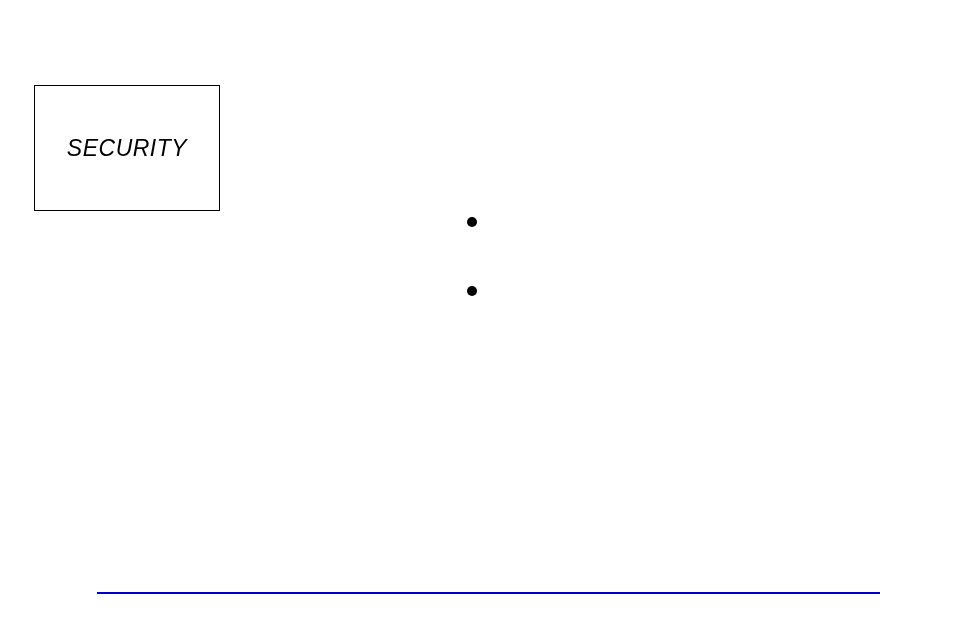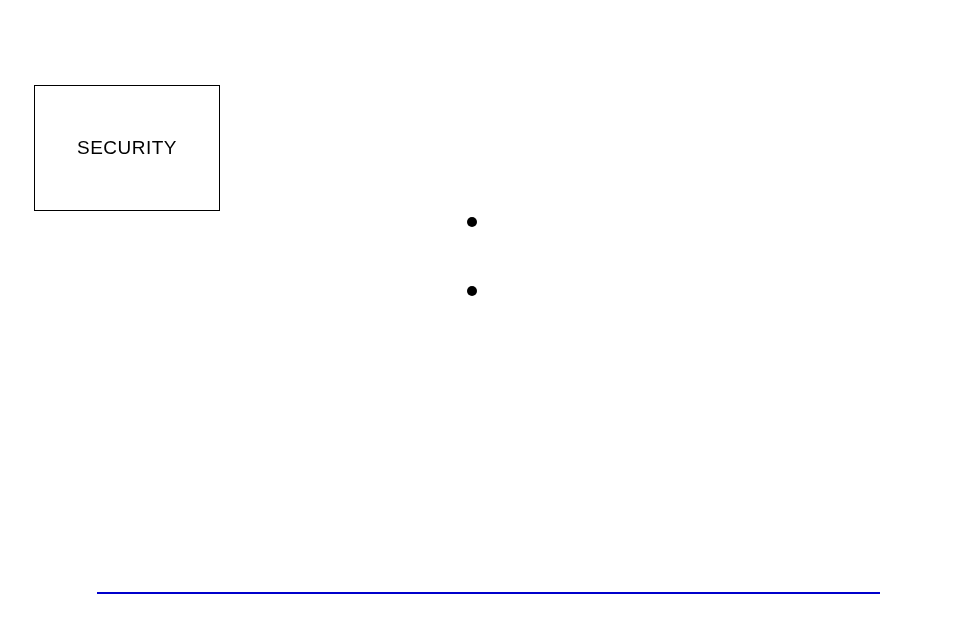--- a/index.html
+++ b/index.html
@@ -9,23 +9,24 @@
       left: 34px;
       top: 85px;
       width: 186px;
       height: 126px;
       border: 1.5px solid #000;
       display: flex;
       align-items: center;
       justify-content: center;
     }
     .security-label {
-      font-size: 19px;
+      font-size: 23px;
       letter-spacing: 0.5px;
       color: #000;
+      font-style: italic;
     }
     .bullet {
       position: absolute;
       width: 10px;
       height: 10px;
       background: #000;
       border-radius: 50%;
     }
     .bullet-1 { left: 467px; top: 217px; }
     .bullet-2 { left: 467px; top: 286px; }

